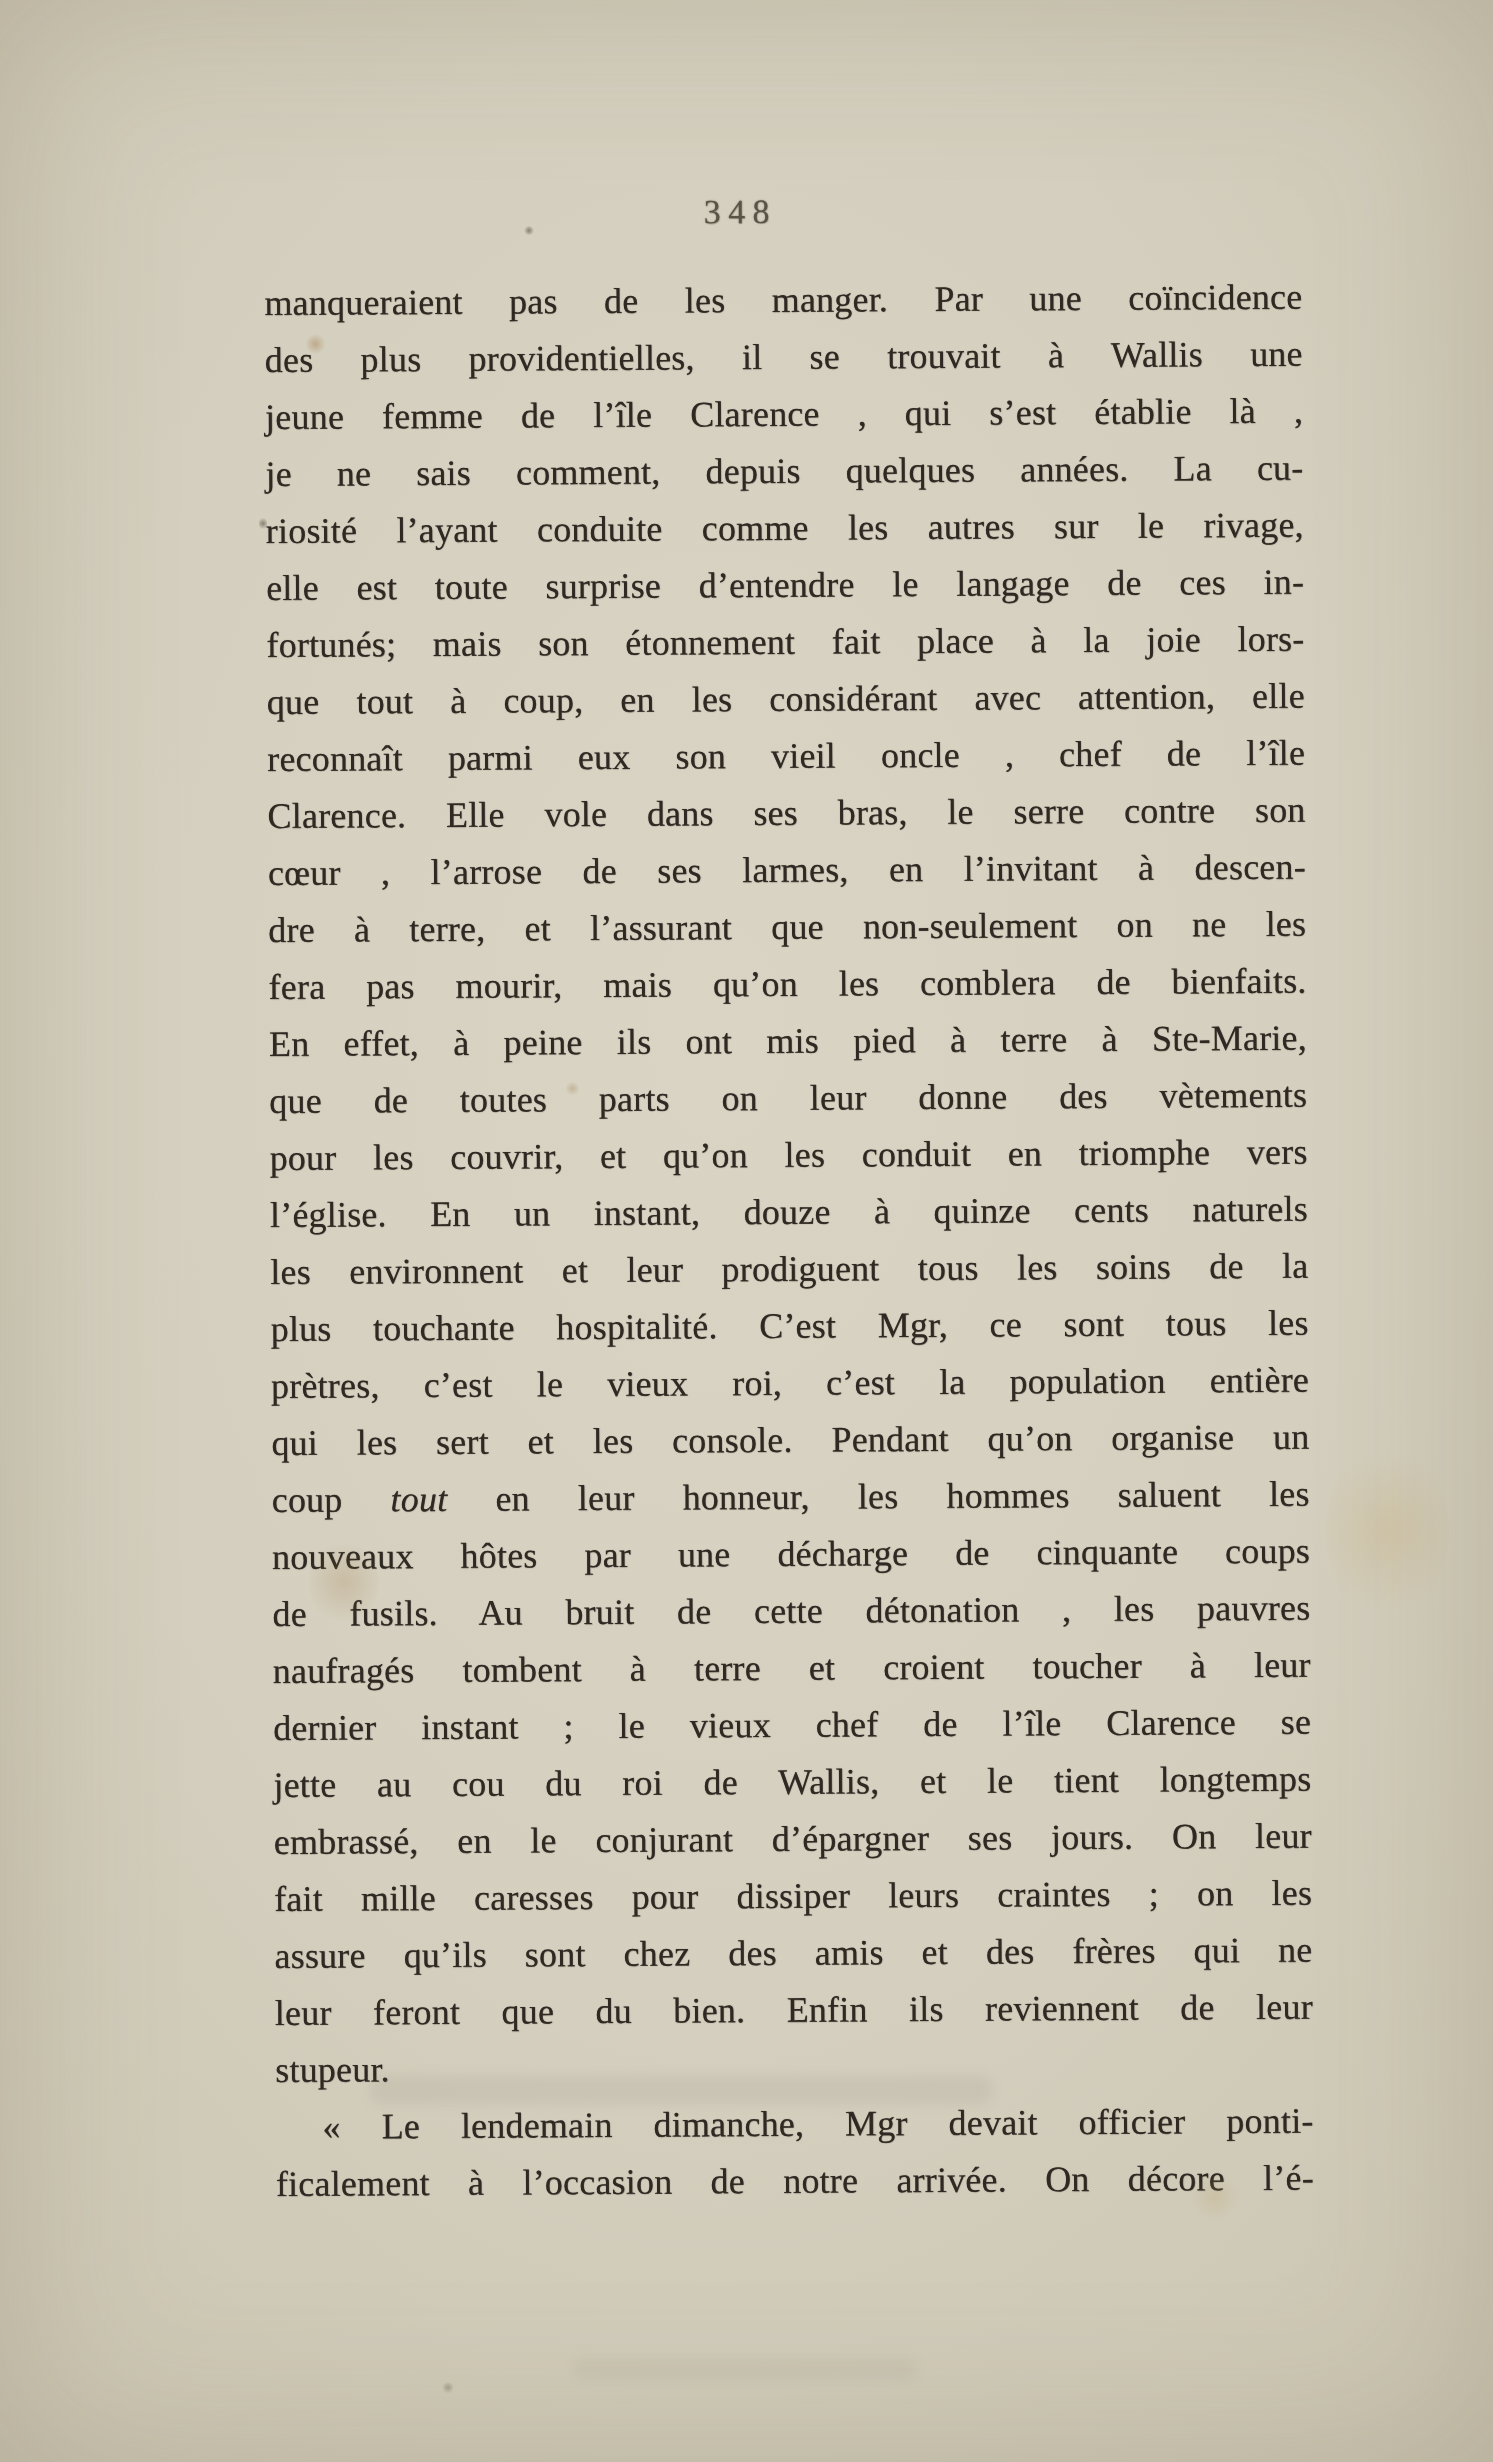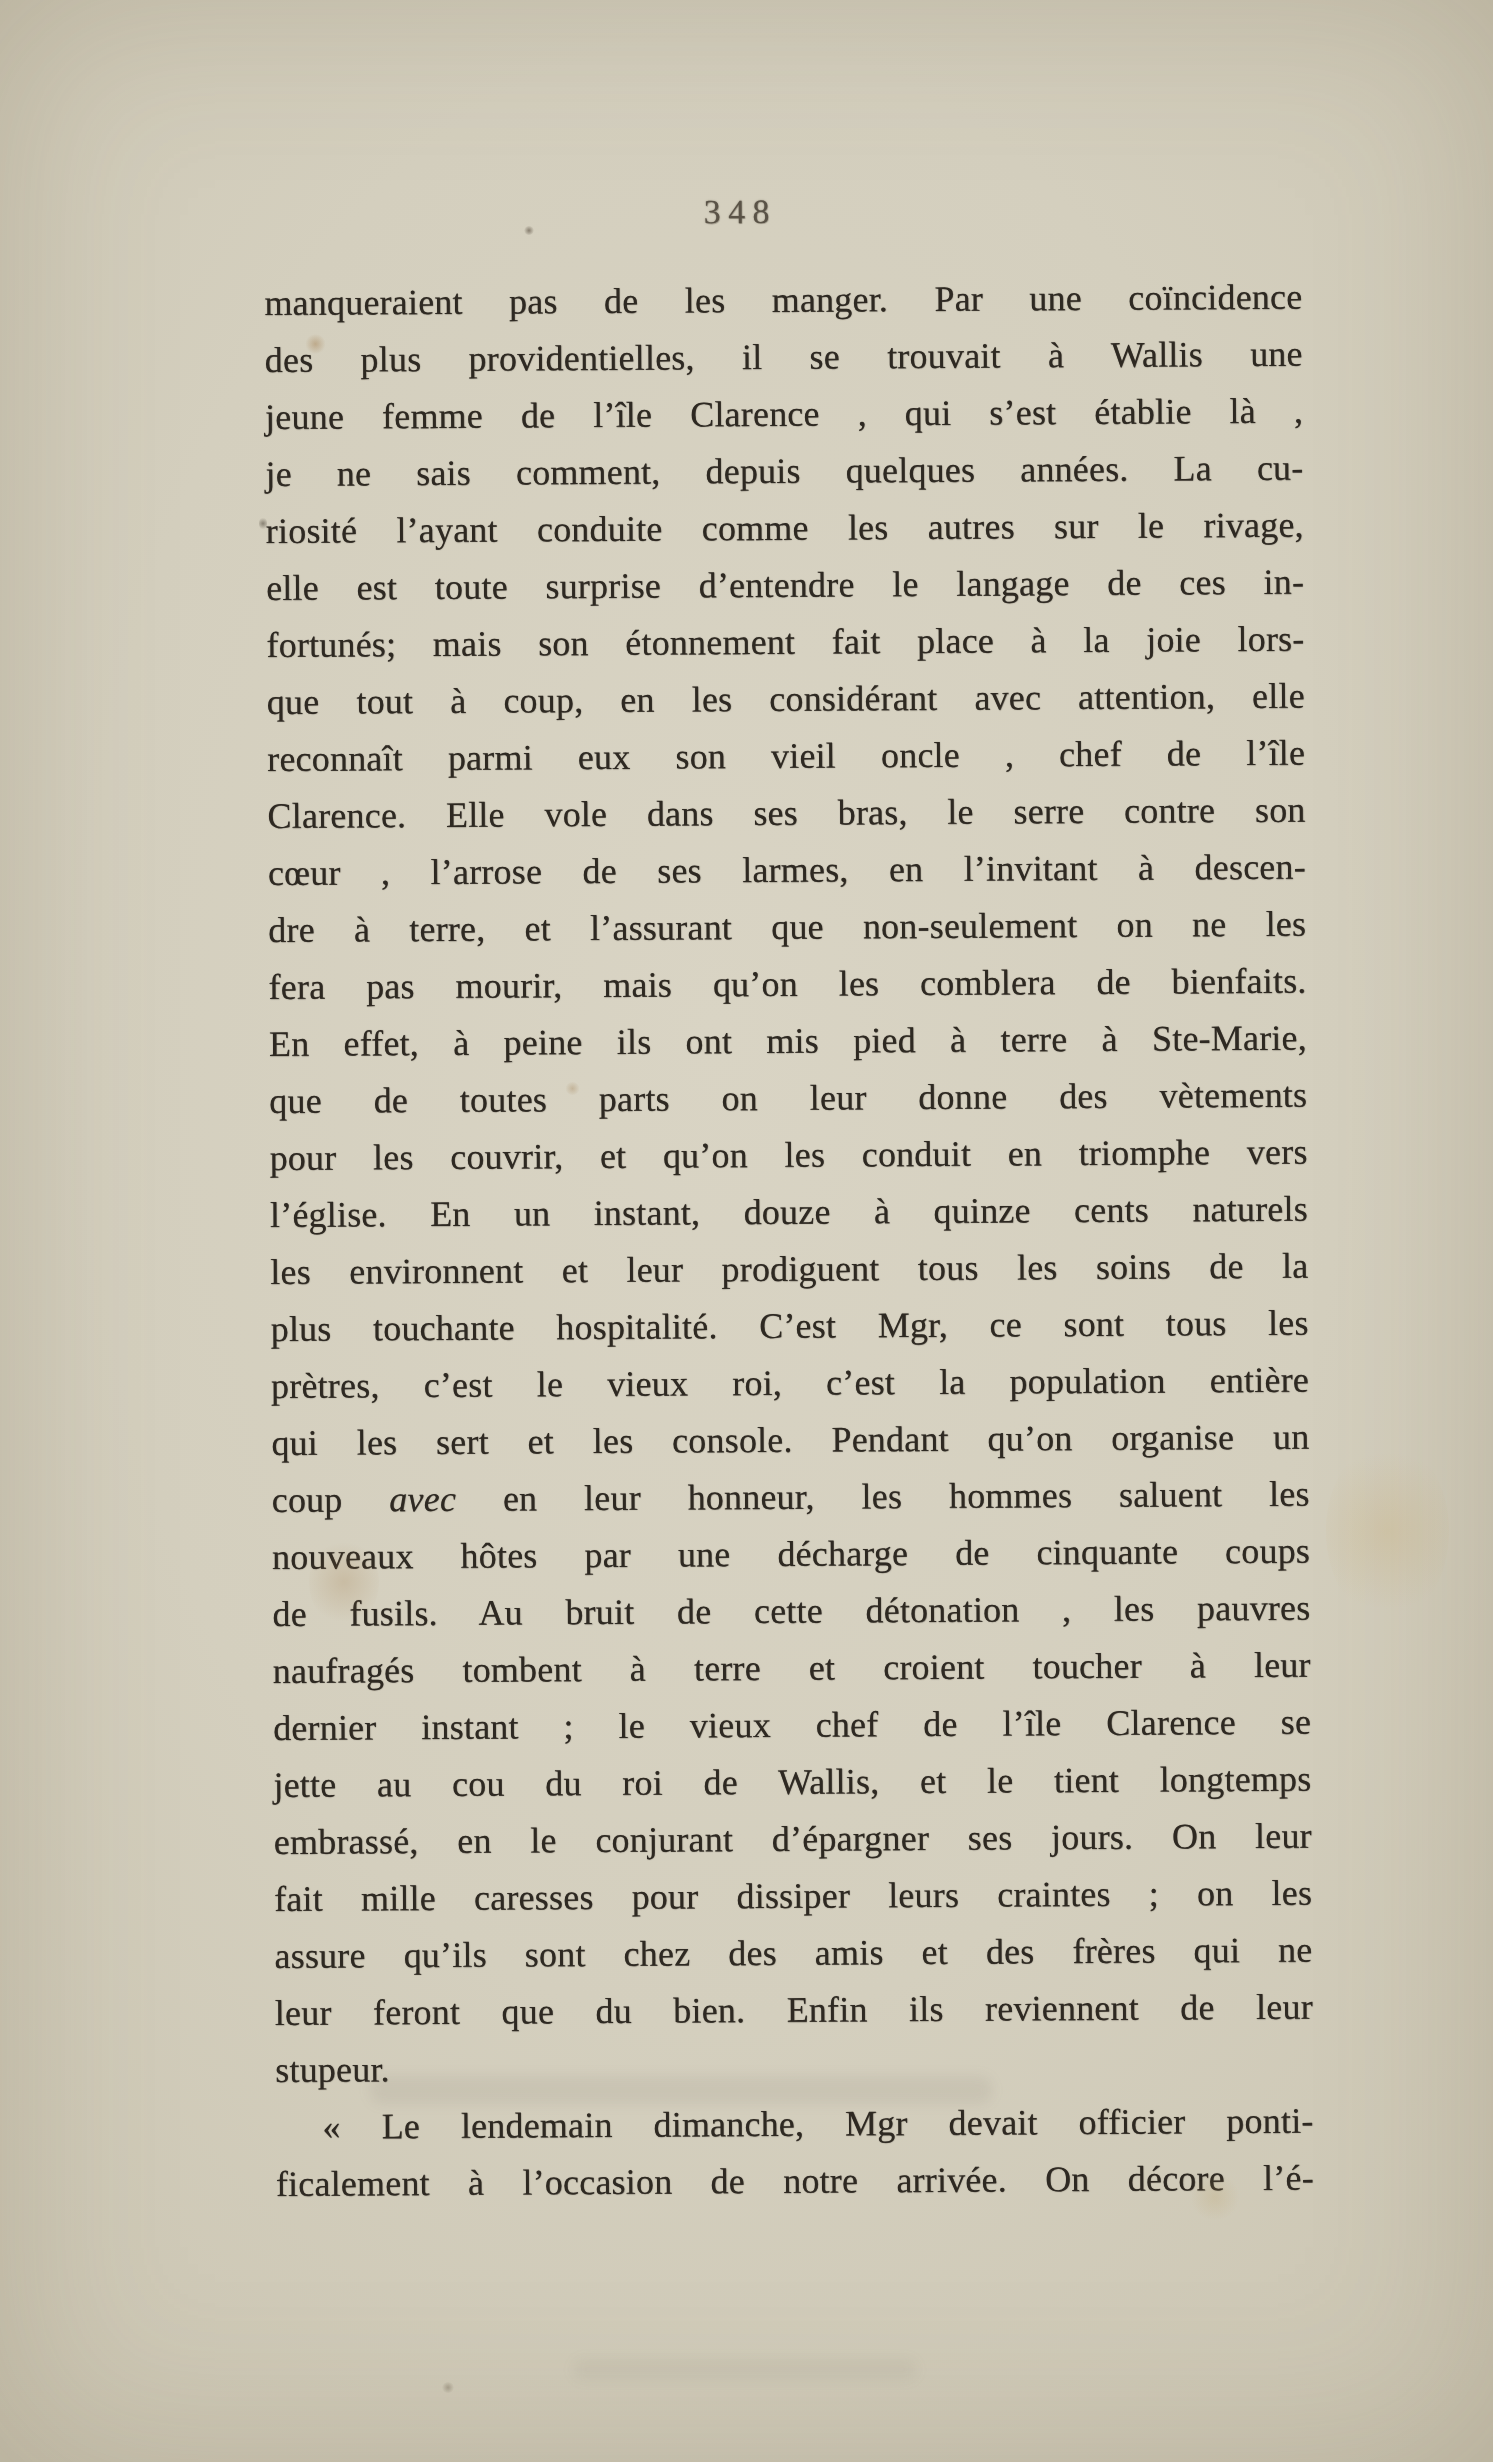--- a/index.html
+++ b/index.html
@@ -95,21 +95,21 @@
       <div class="line">dre à terre, et l’assurant que non-seulement on ne les</div>
       <div class="line">fera pas mourir, mais qu’on les comblera de bienfaits.</div>
       <div class="line">En effet, à peine ils ont mis pied à terre à Ste-Marie,</div>
       <div class="line">que de toutes parts on leur donne des vètements</div>
       <div class="line">pour les couvrir, et qu’on les conduit en triomphe vers</div>
       <div class="line">l’église. En un instant, douze à quinze cents naturels</div>
       <div class="line">les environnent et leur prodiguent tous les soins de la</div>
       <div class="line">plus touchante hospitalité. C’est Mgr, ce sont tous les</div>
       <div class="line">prètres, c’est le vieux roi, c’est la population entière</div>
       <div class="line">qui les sert et les console. Pendant qu’on organise un</div>
-      <div class="line"><span>coup </span><span class="it">avec</span><span> en leur honneur, les hommes saluent les</span></div>
+      <div class="line"><span>coup </span><span class="it">tout</span><span> en leur honneur, les hommes saluent les</span></div>
       <div class="line">nouveaux hôtes par une décharge de cinquante coups</div>
       <div class="line">de fusils. Au bruit de cette détonation , les pauvres</div>
       <div class="line">naufragés tombent à terre et croient toucher à leur</div>
       <div class="line">dernier instant ; le vieux chef de l’île Clarence se</div>
       <div class="line">jette au cou du roi de Wallis, et le tient longtemps</div>
       <div class="line">embrassé, en le conjurant d’épargner ses jours. On leur</div>
       <div class="line">fait mille caresses pour dissiper leurs craintes ; on les</div>
       <div class="line">assure qu’ils sont chez des amis et des frères qui ne</div>
       <div class="line">leur feront que du bien. Enfin ils reviennent de leur</div>
       <div class="line no-just">stupeur.</div>

